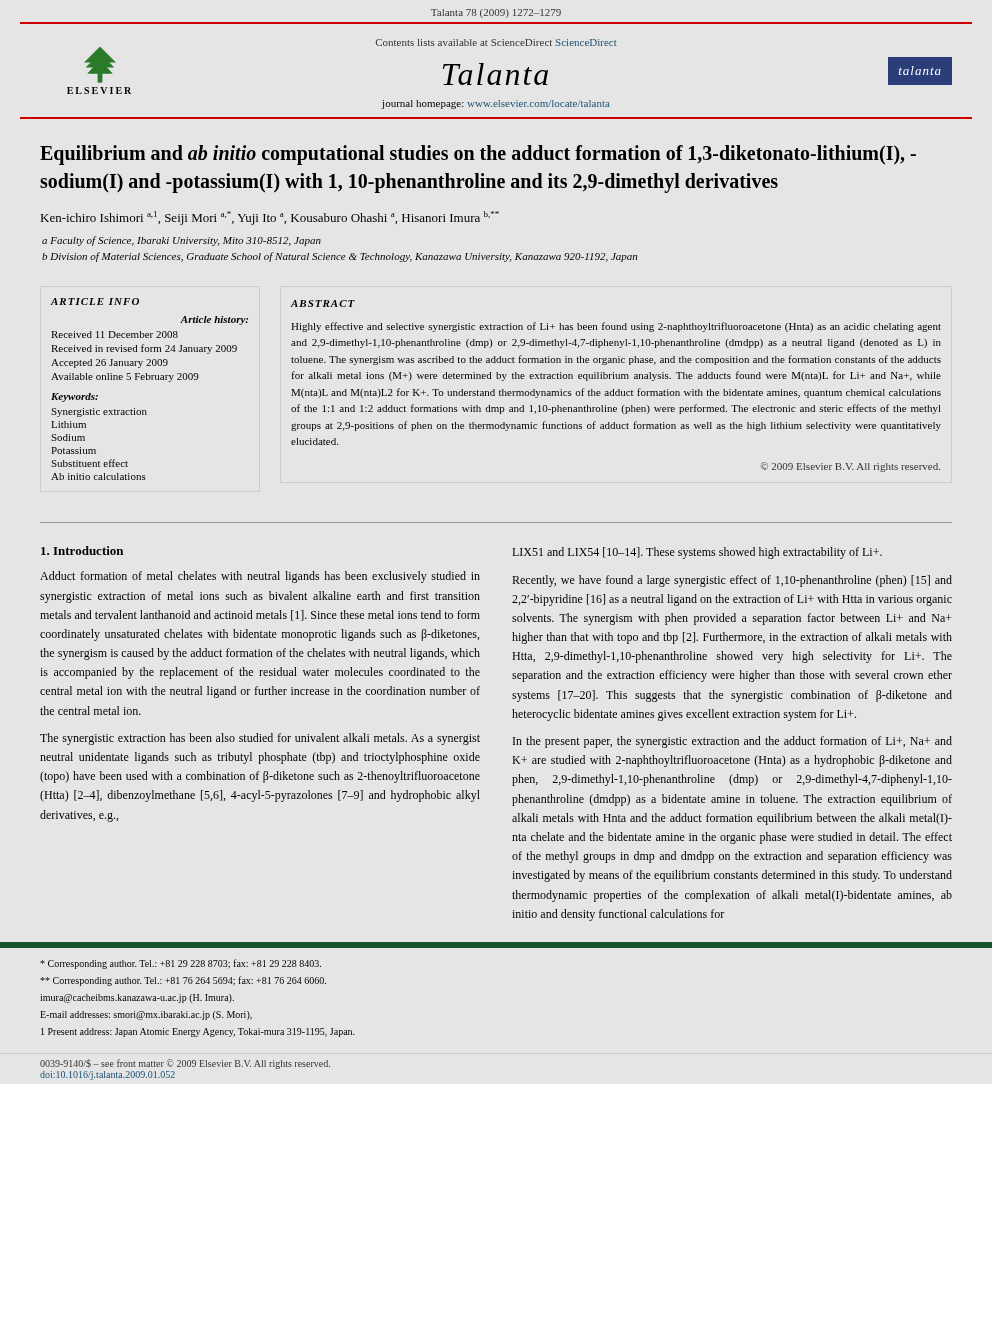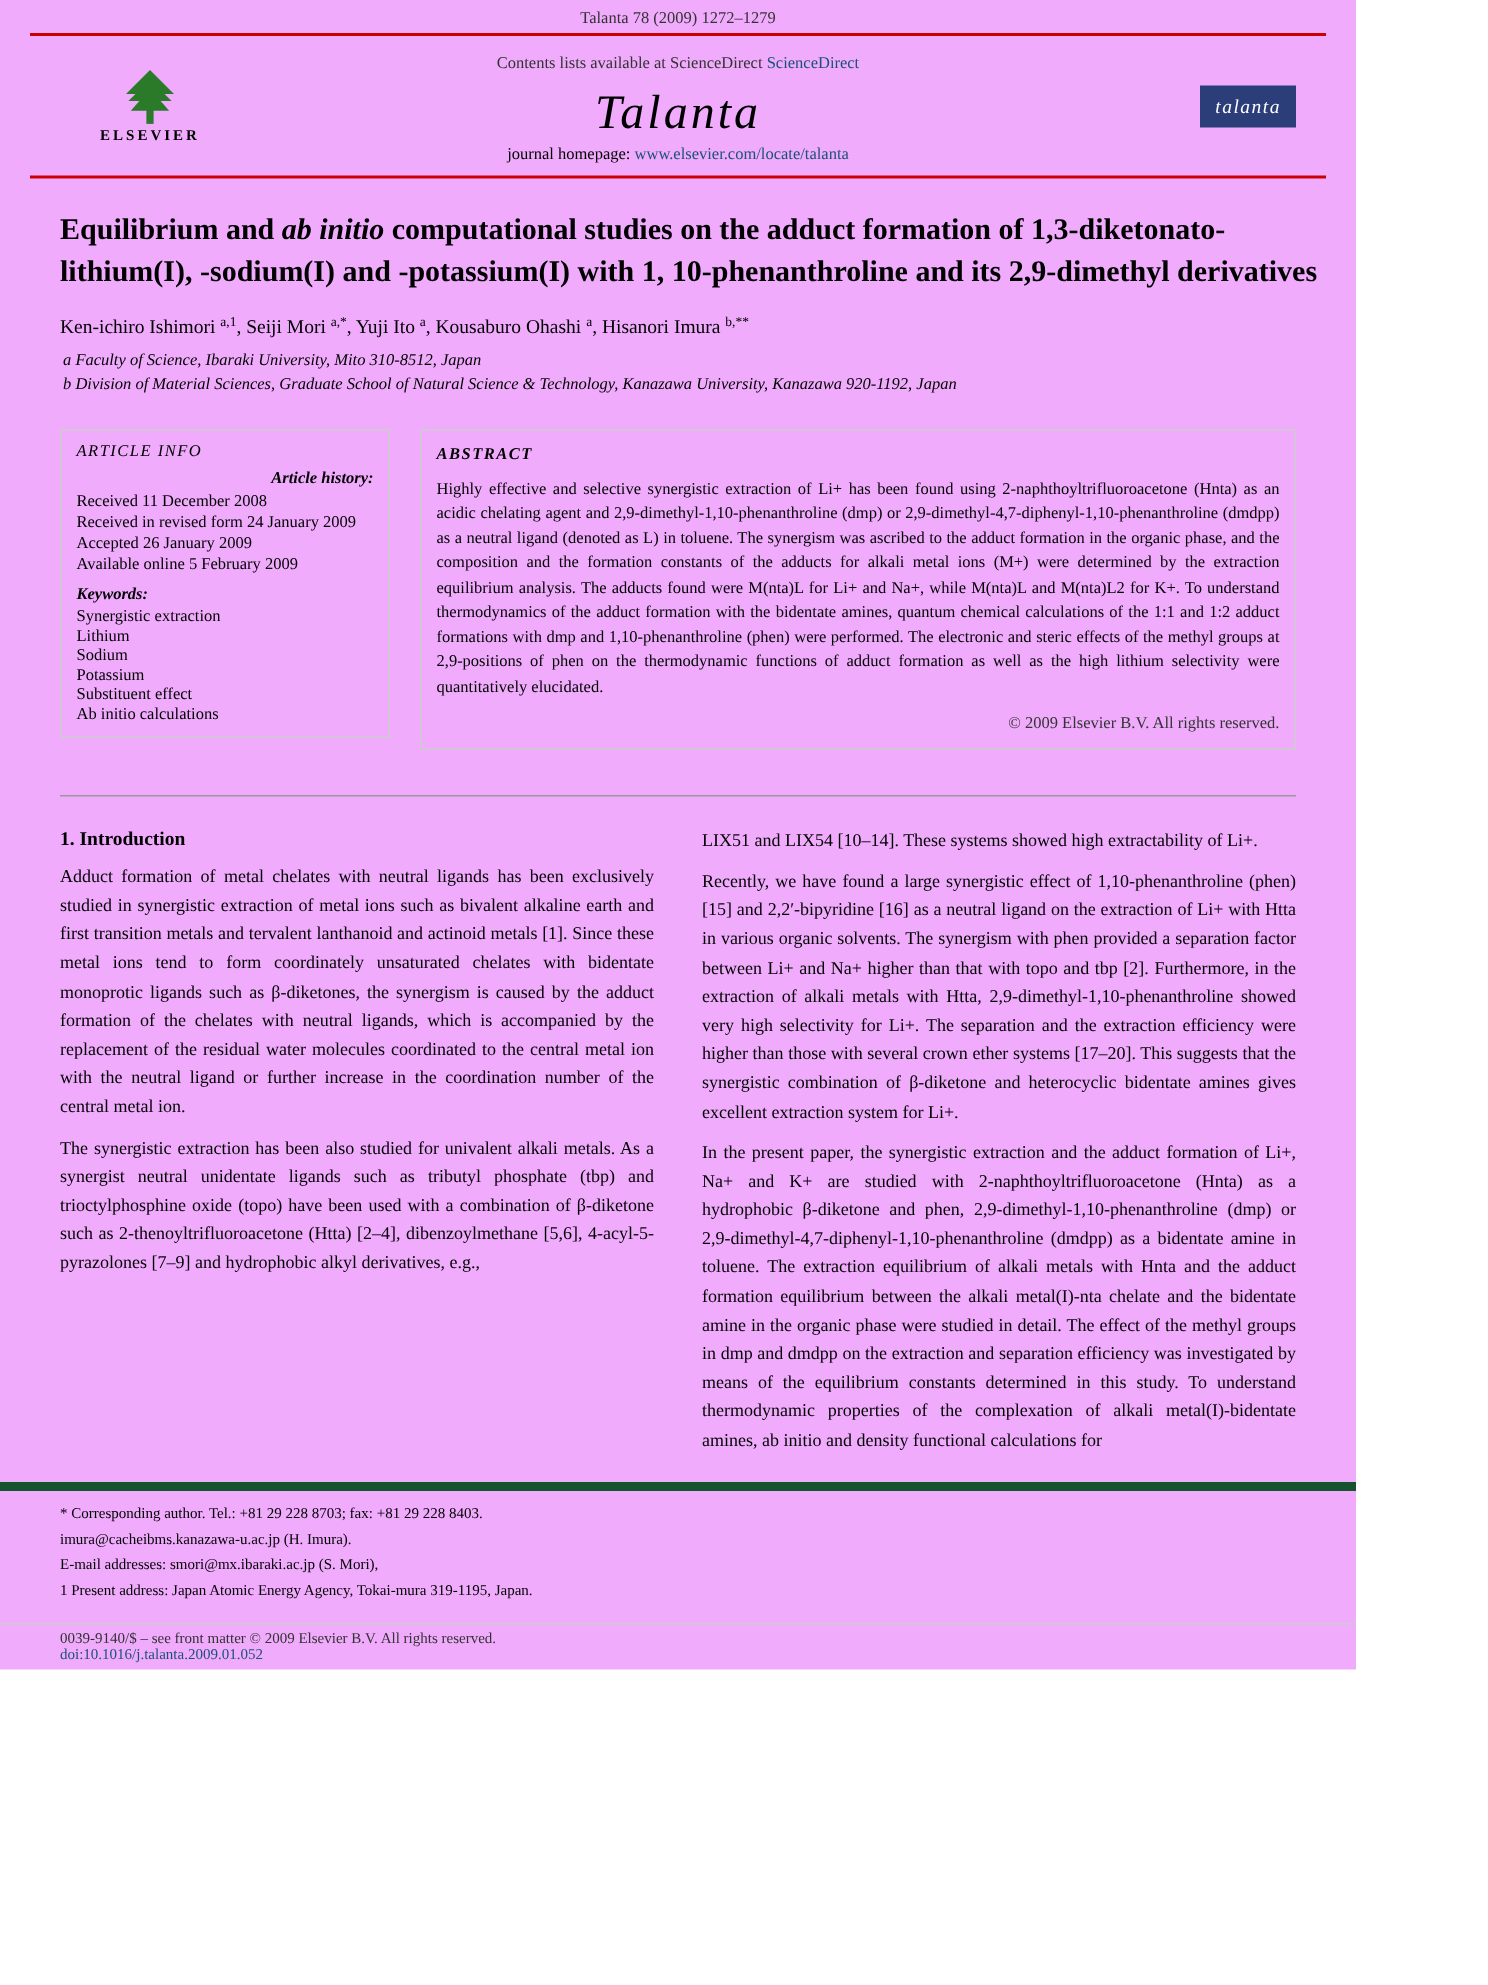--- a/index.html
+++ b/index.html
@@ -6,22 +6,22 @@
     body {
       background: #fff;
       font-family: 'Times New Roman', Times, serif;
       font-size: 13px;
       color: #000;
       width: 992px;
       min-height: 1323px;
     }
 
     .page-container {
-      width: 904px;
-      background: #f0abfc;
+      width: 992px;
+      background: #e5e5e5;
       padding: 0;
     }
 
     
     .top-bar {
       text-align: center;
       font-size: 11px;
       color: #333;
       padding: 6px 0 4px 0;
       border-bottom: none;
@@ -143,21 +143,21 @@
     
     .article-info-box {
       border: 1px solid #ccc;
       padding: 8px 10px;
       font-size: 11px;
       margin-bottom: 10px;
     }
 
     .article-info-box .section-title {
       font-size: 11px;
-      font-weight: normal;
+      font-weight: bold;
       letter-spacing: 1px;
       text-transform: uppercase;
       margin-bottom: 6px;
       font-style: italic;
     }
 
     .history-label {
       font-style: italic;
       font-weight: bold;
       margin-bottom: 3px;
@@ -378,20 +378,21 @@
 
     <div class="main-col-right">
       <div class="body-text">LIX51 and LIX54 [10–14]. These systems showed high extractability of Li+.</div>
       <div class="body-text">Recently, we have found a large synergistic effect of 1,10-phenanthroline (phen) [15] and 2,2′-bipyridine [16] as a neutral ligand on the extraction of Li+ with Htta in various organic solvents. The synergism with phen provided a separation factor between Li+ and Na+ higher than that with topo and tbp [2]. Furthermore, in the extraction of alkali metals with Htta, 2,9-dimethyl-1,10-phenanthroline showed very high selectivity for Li+. The separation and the extraction efficiency were higher than those with several crown ether systems [17–20]. This suggests that the synergistic combination of β-diketone and heterocyclic bidentate amines gives excellent extraction system for Li+.</div>
       <div class="body-text">In the present paper, the synergistic extraction and the adduct formation of Li+, Na+ and K+ are studied with 2-naphthoyltrifluoroacetone (Hnta) as a hydrophobic β-diketone and phen, 2,9-dimethyl-1,10-phenanthroline (dmp) or 2,9-dimethyl-4,7-diphenyl-1,10-phenanthroline (dmdpp) as a bidentate amine in toluene. The extraction equilibrium of alkali metals with Hnta and the adduct formation equilibrium between the alkali metal(I)-nta chelate and the bidentate amine in the organic phase were studied in detail. The effect of the methyl groups in dmp and dmdpp on the extraction and separation efficiency was investigated by means of the equilibrium constants determined in this study. To understand thermodynamic properties of the complexation of alkali metal(I)-bidentate amines, ab initio and density functional calculations for</div>
     </div>
   </div>
 
   <div class="footer-notes">
     <div class="footer-note">* Corresponding author. Tel.: +81 29 228 8703; fax: +81 29 228 8403.</div>
+    <div class="footer-note">** Corresponding author. Tel.: +81 76 264 5694; fax: +81 76 264 6060.</div>
     <div class="footer-note">imura@cacheibms.kanazawa-u.ac.jp (H. Imura).</div>
     <div class="footer-note">E-mail addresses: smori@mx.ibaraki.ac.jp (S. Mori),</div>
     <div class="footer-note">1 Present address: Japan Atomic Energy Agency, Tokai-mura 319-1195, Japan.</div>
   </div>
 
   <div class="footer-bottom">
     <div>0039-9140/$ – see front matter © 2009 Elsevier B.V. All rights reserved.</div>
     <div class="doi-line">doi:10.1016/j.talanta.2009.01.052</div>
   </div>
 

